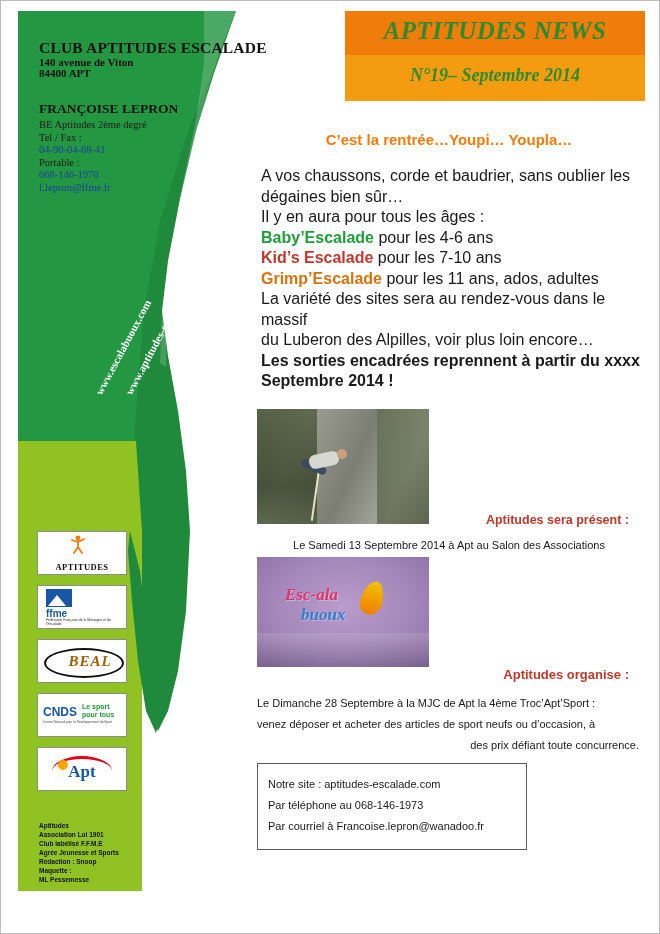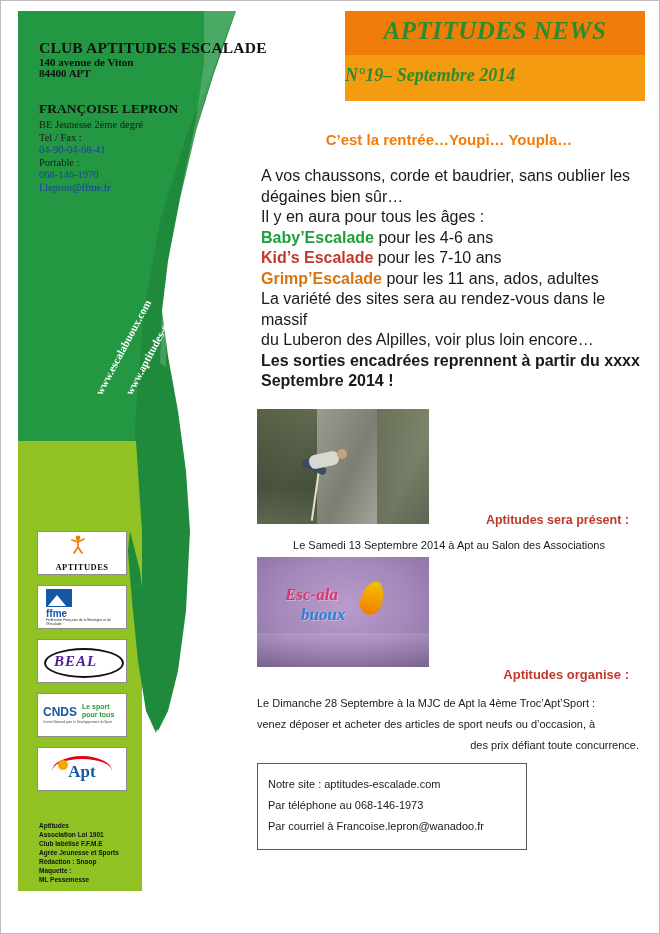--- a/index.html
+++ b/index.html
@@ -146,20 +146,21 @@
     font-style: italic;
     font-size: 25px;
     color: #2e8b2e;
     letter-spacing: 0.5px;
   }
   .banner-sub {
     position: absolute;
     left: 0;
     top: 54px;
     width: 300px;
+    text-align: center;
     font-family: "Liberation Serif", serif;
     font-weight: bold;
     font-style: italic;
     font-size: 18px;
     color: #2e8b2e;
   }
 
   
   .content {
     position: absolute;
@@ -473,28 +474,29 @@
     left: 6px;
     top: 8px;
     width: 76px;
     height: 26px;
     border: 2px solid #111111;
     border-radius: 50%;
     background: #ffffff;
   }
   .beal-text {
     position: absolute;
-    left: 16px;
+    left: 8px;
     top: 13px;
     width: 88px;
+    text-align: center;
     font-family: "Liberation Serif", serif;
     font-weight: bold;
     font-style: italic;
     font-size: 15px;
-    color: #4c1d95;
+    color: #a16207;
     letter-spacing: 1px;
   }
   .cnds-text {
     position: absolute;
     left: 5px;
     top: 11px;
     font-family: "Liberation Sans", sans-serif;
     font-weight: bold;
     font-size: 12px;
     color: #1857a4;
@@ -582,21 +584,21 @@
     <div class="club-title">CLUB APTITUDES ESCALADE</div>
     <div class="club-addr">
       <div>140 avenue de Viton</div>
       <div>84400 APT</div>
     </div>
   </div>
 
   <div class="contact-block">
     <div class="contact-name">FRANÇOISE LEPRON</div>
     <div class="contact-lines">
-      <div>BE Jeunesse 2ème degré</div>
+      <div>BE Aptitudes 2ème degré</div>
       <div>Tel / Fax :</div>
       <div class="blue">04-90-04-68-41</div>
       <div>Portable :</div>
       <div class="blue">068-146-1970</div>
       <div class="blue">f.lepron@ffme.fr</div>
     </div>
   </div>
 
   <div class="vurl vurl-1">www.escalabuoux.com</div>
   <div class="vurl vurl-2">www.aptitudes-escalade.com</div>

